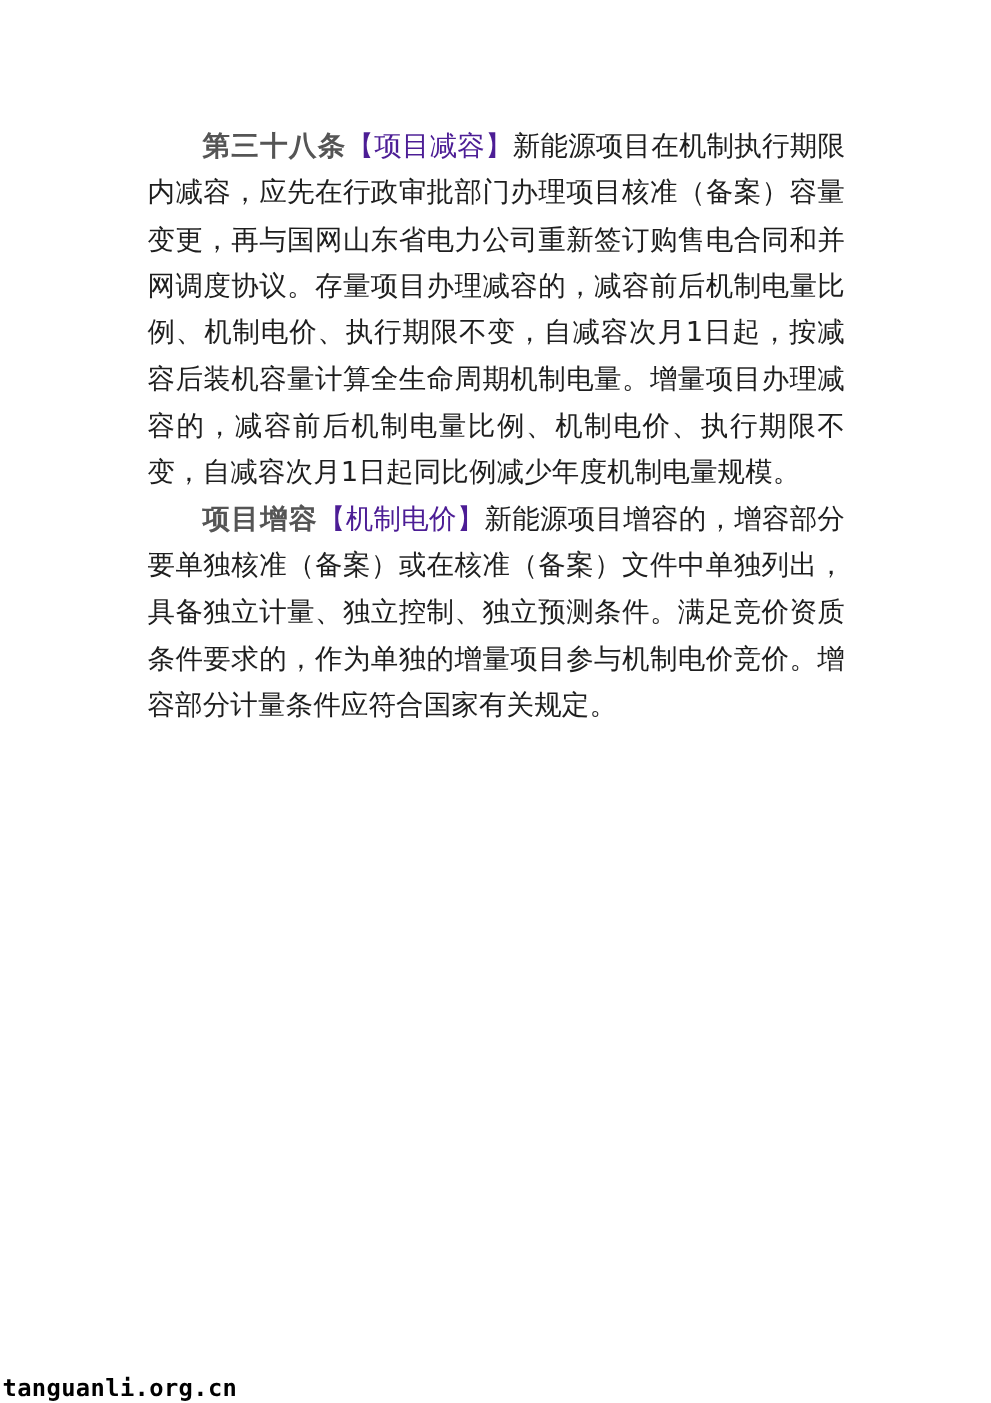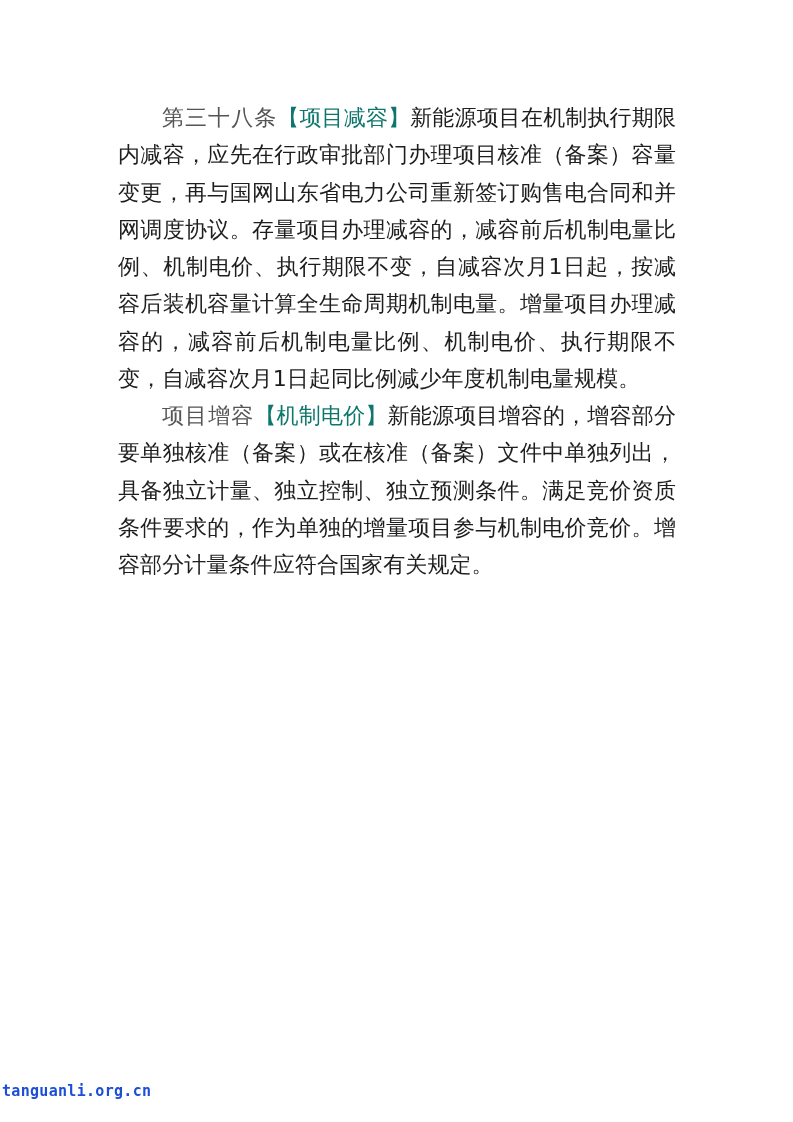--- a/index.html
+++ b/index.html
@@ -27,34 +27,34 @@
       line-height: 37.27px;
       text-indent: 44px;
       text-align: justify;
       text-align-last: left;
       letter-spacing: 0.1px;
       word-break: break-all;
     }
     .article-no {
       font-family: "DejaVu Serif", "Liberation Serif", serif;
       color: #555555;
-      font-weight: normal;
+      font-weight: bold;
       letter-spacing: 1px;
     }
     .article-title {
-      color: #0f766e;
+      color: #4c1d95;
     }
     .watermark {
       position: absolute;
       left: 2px;
-      bottom: 22px;
+      bottom: 0;
       font-family: "DejaVu Sans Mono", "Liberation Mono", monospace;
-      font-size: 15px;
+      font-size: 19px;
       font-weight: bold;
-      color: #1d4ed8;
+      color: #000000;
       letter-spacing: 0.3px;
     }
   </style>
 </head>
 <body>
 
 <div class="page">
   <p class="para"><span class="article-no">第三十八条</span><span class="article-title">【项目减容】</span><span class="article-body">新能源项目在机制执行期限内减容，应先在行政审批部门办理项目核准（备案）容量变更，再与国网山东省电力公司重新签订购售电合同和并网调度协议。存量项目办理减容的，减容前后机制电量比例、机制电价、执行期限不变，自减容次月1日起，按减容后装机容量计算全生命周期机制电量。增量项目办理减容的，减容前后机制电量比例、机制电价、执行期限不变，自减容次月1日起同比例减少年度机制电量规模。</span></p>
 
   <p class="para"><span class="article-no">项目增容</span><span class="article-title">【机制电价】</span><span class="article-body">新能源项目增容的，增容部分要单独核准（备案）或在核准（备案）文件中单独列出，具备独立计量、独立控制、独立预测条件。满足竞价资质条件要求的，作为单独的增量项目参与机制电价竞价。增容部分计量条件应符合国家有关规定。</span></p>

